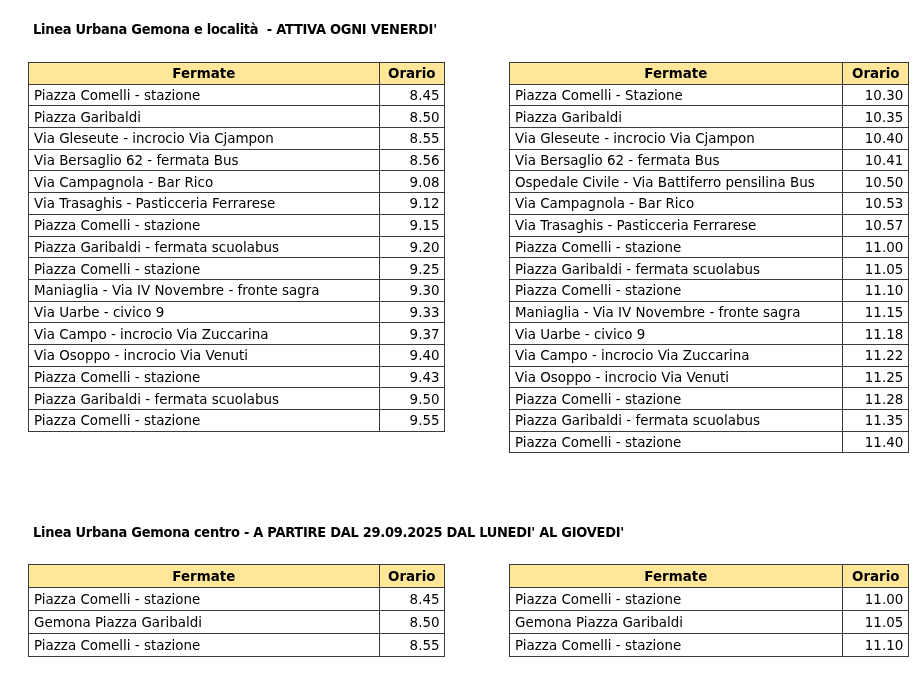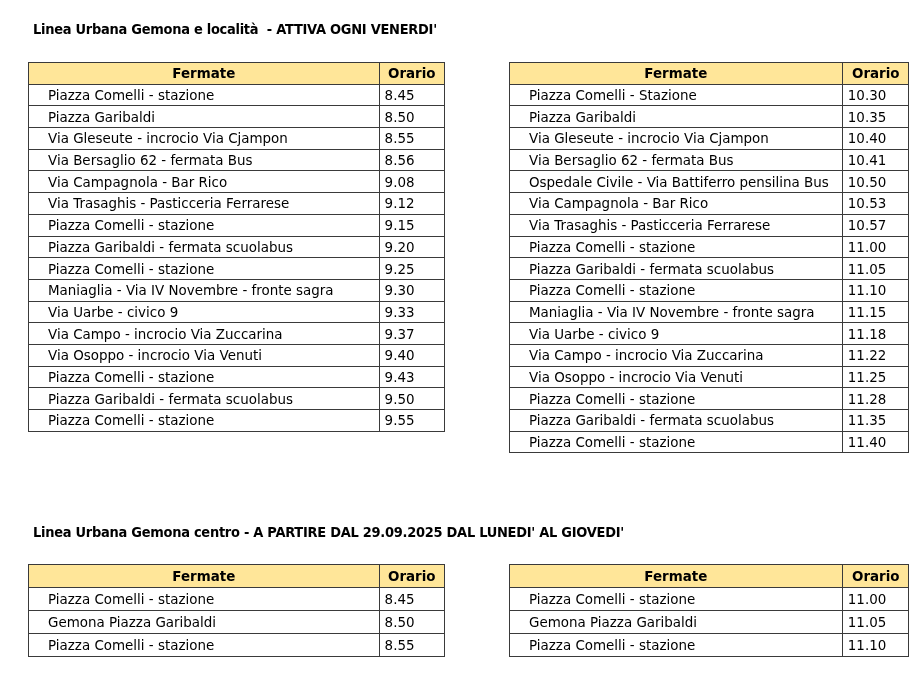--- a/index.html
+++ b/index.html
@@ -41,24 +41,24 @@
       white-space: nowrap;
       overflow: hidden;
     }
     table.tt th {
       background: #FFE699;
       font-weight: bold;
       text-align: center;
     }
     table.tt td.stop {
       text-align: left;
-      padding-left: 19px;
+      padding-left: 5px;
     }
     table.tt td.time {
-      text-align: left;
+      text-align: right;
     }
     .txt {
       display: inline-block;
       transform: scaleX(0.96);
       transform-origin: left center;
     }
     td.time .txt, th .txt { transform-origin: center center; }
 
     
     #t1a { left: 28px; top: 62px; width: 416px; }

